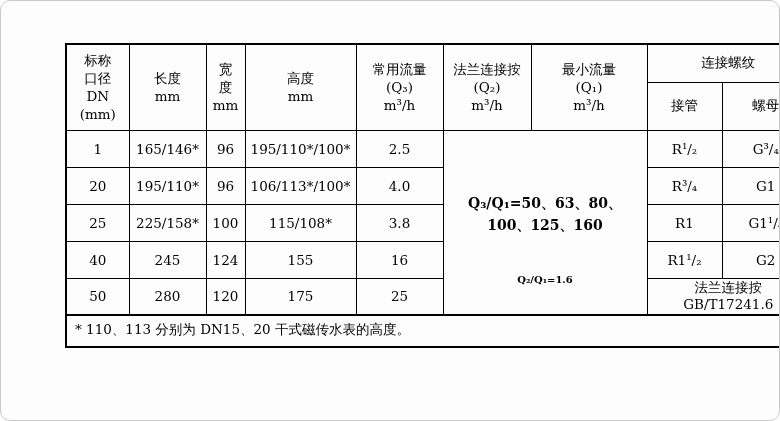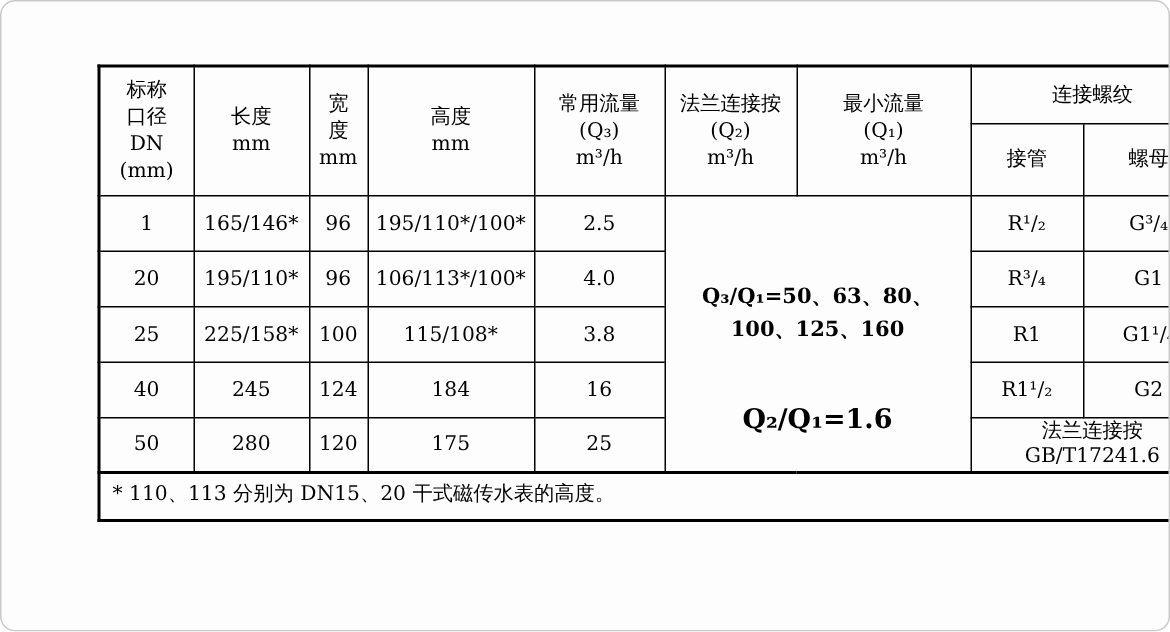--- a/index.html
+++ b/index.html
@@ -25,21 +25,21 @@
   thead tr.h1 { height:38px; }
   thead tr.h2 { height:48px; }
   tbody tr { height:37px; }
   .ml { white-space:pre-line; line-height:1.35; }
   .ratio-cell { vertical-align:top; }
   .ratio-inner {
     display:flex; flex-direction:column; align-items:center;
     padding-top:34px; gap:38px; height:100%; box-sizing:border-box;font-weight:bold;
   }
   .ratio-r { white-space:pre-line; line-height:1.55; font-size:14px; }
-  .ratio-q { font-size:18px; }
+  .ratio-q { font-size:10px; }
   .flange { line-height:1.3; font-size:13px; }
   .footnotes {
     width:746px; box-sizing:border-box;
     border:2px solid #000; border-top:0;
     padding:3px 8px 5px 8px;
     font-size:13.5px; line-height:1.6; text-align:left;
     background:#fdfdfd;
   }
 </style>
 </head>
@@ -121,21 +121,21 @@
           <td>100</td>
           <td>115/108*</td>
           <td>3.8</td>
           <td>R1</td>
           <td>G1¹/₄</td>
         </tr>
         <tr>
           <td>40</td>
           <td>245</td>
           <td>124</td>
-          <td>184</td>
+          <td>155</td>
           <td>16</td>
           <td>R1¹/₂</td>
           <td>G2</td>
         </tr>
         <tr>
           <td>50</td>
           <td>280</td>
           <td>120</td>
           <td>175</td>
           <td>25</td>

